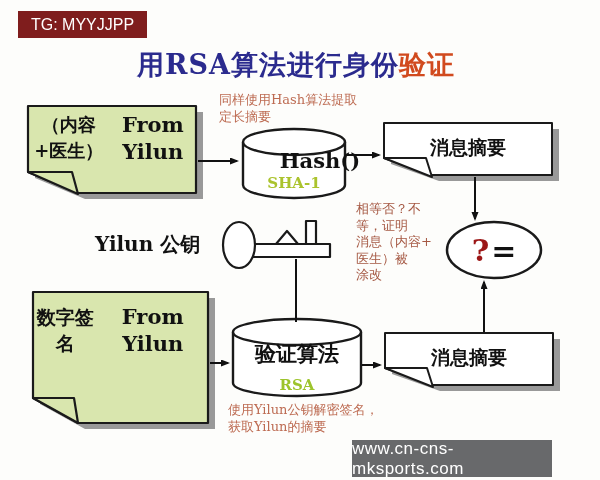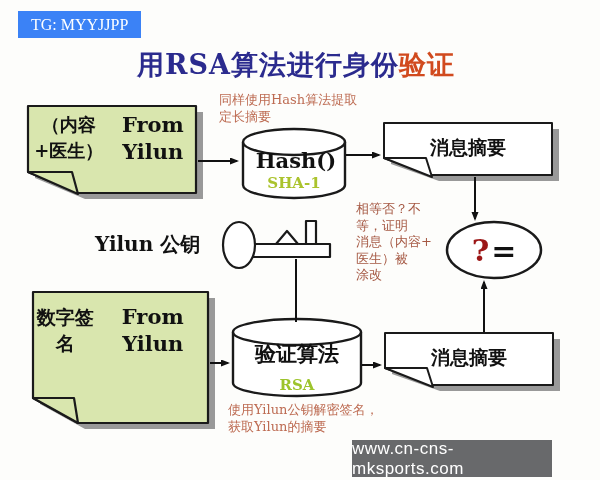--- a/index.html
+++ b/index.html
@@ -5,39 +5,39 @@
   html,body{margin:0;padding:0;background:#ffffff;}
   .stage{
     position:relative;width:600px;height:480px;overflow:hidden;
     background:#fdfdfb;
     font-family:"DejaVu Serif", serif;
   }
   svg{position:absolute;left:0;top:0;}
   .txt{position:absolute;color:#111;}
   .badge{
     position:absolute;left:18px;top:11px;height:27px;line-height:27px;
-    background:#3b82f6;color:#fff;padding:0 13px;
-    font-family:Liberation Serif, serif;font-size:16px;
+    background:#7f1d1d;color:#fff;padding:0 13px;
+    font-family:Liberation Sans, sans-serif;font-size:16px;
   }
   .title{
     position:absolute;left:0;top:47px;width:592px;text-align:center;
     font-size:27px;font-weight:bold;color:#2B2B8E;letter-spacing:1px;
   }
   .title .hl{color:#D14A1E;}
   .note-text{display:flex;align-items:center;justify-content:center;text-align:center;font-weight:bold;}
   .note-text .l1{display:block;font-size:18px;line-height:26px;}
   .note-text .l2{display:block;font-size:21px;line-height:27px;}
   .src-note{left:28px;top:109px;width:168px;height:58px;}
   .sig-note{left:33px;top:300px;width:175px;height:60px;}
   .sig-note .l1{font-size:19px;}
   .digest{display:flex;align-items:center;justify-content:center;font-size:19px;font-weight:bold;}
   .digest-top{left:384px;top:123px;width:168px;height:50px;}
   .digest-bottom{left:385px;top:333px;width:168px;height:50px;}
   .cyl-label{text-align:center;font-weight:bold;}
-  .hash-label{left:243px;top:148px;width:106px;font-size:21px;}
+  .hash-label{left:243px;top:148px;width:106px;font-size:21px;padding-left:24px;}
   .hash-sub{left:243px;top:174px;width:102px;font-size:15px;color:#ABC32D;text-align:center;font-weight:bold;}
   .verify-label{left:233px;top:340px;width:128px;font-size:21px;}
   .verify-sub{left:233px;top:376px;width:128px;font-size:15px;color:#9DC42C;text-align:center;font-weight:bold;}
   .ann{font-size:13px;color:#BD6B52;}
   .ann span{display:block;}
   .hash-ann{left:219px;top:91px;line-height:17px;}
   .cmp-ann{left:356px;top:201px;line-height:16.5px;color:#A55843;}
   .ver-ann{left:228px;top:401px;line-height:17px;}
   .key-label{left:95px;top:231px;font-size:20px;font-weight:bold;}
   .cmp-sym{

